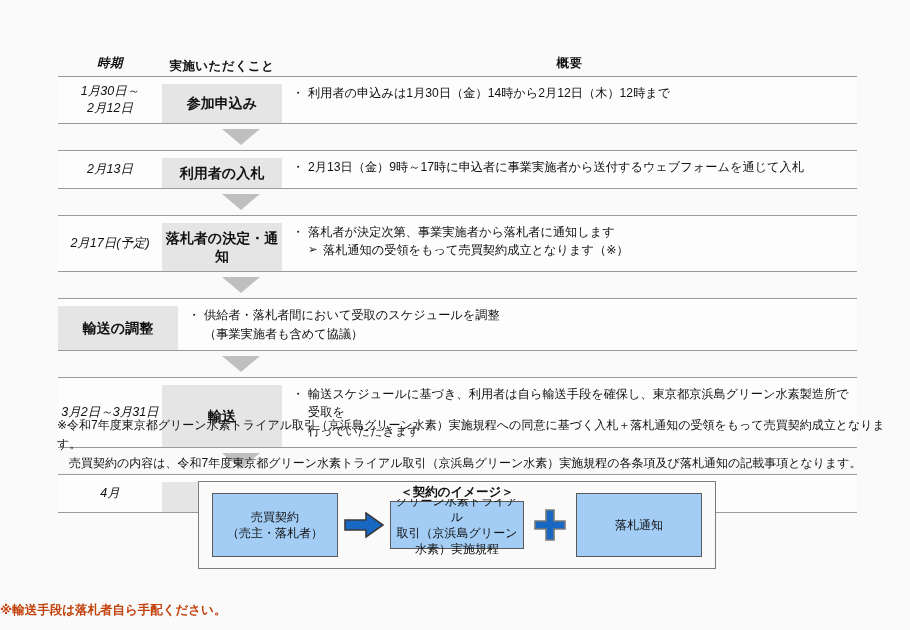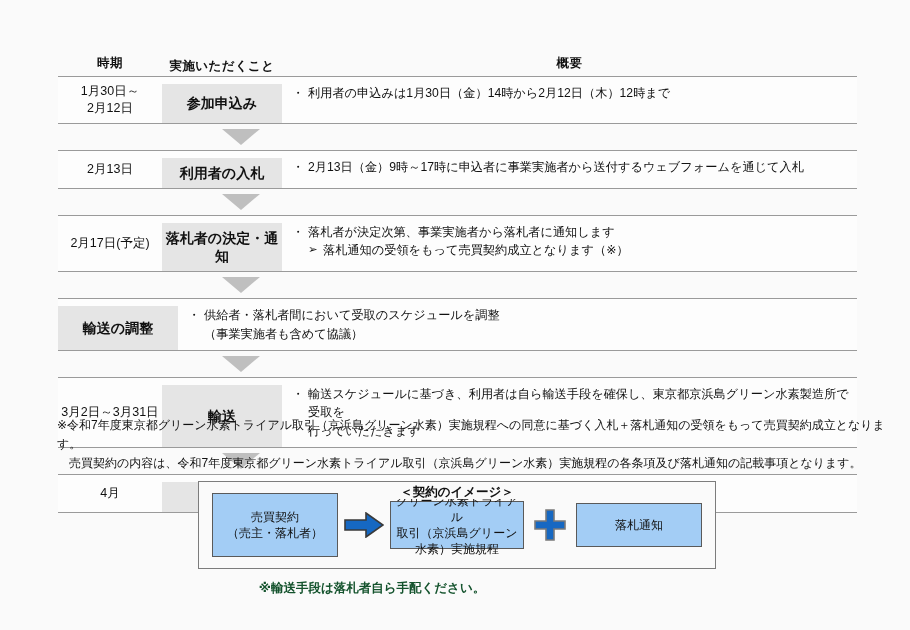--- a/index.html
+++ b/index.html
@@ -21,21 +21,21 @@
     position: absolute;
     left: 58px;
     top: 50px;
     width: 799px;
   }
   .sched-head {
     display: flex;
     height: 26px;
     align-items: center;
   }
-  .col-period   { width: 104px; flex: 0 0 104px; }
+  .col-period   { width: 104px; flex: 0 0 104px; font-style: italic; }
   .col-action   { width: 120px; flex: 0 0 120px; margin-top: 7px; }
   .col-summary  { flex: 1 1 auto; }
 
   .sched-head .hcell {
     font-size: 12.5px;
     font-weight: bold;
     text-align: center;
     color: #111;
     letter-spacing: .4px;
   }
@@ -176,46 +176,46 @@
     display: flex;
     align-items: center;
     justify-content: center;
     text-align: center;
     font-size: 12px;
     line-height: 1.35;
     color: #111;
   }
   .dbox1 { width: 126px; height: 64px; }
   .dbox2 { width: 134px; height: 48px; }
-  .dbox3 { width: 126px; height: 44px; }
+  .dbox3 { width: 126px; height: 64px; }
 
   .arrow-icon {
     width: 44px;
     height: 30px;
     display: flex;
     align-items: center;
     justify-content: center;
   }
   .plus-icon {
     width: 44px;
     height: 34px;
     display: flex;
     align-items: center;
     justify-content: center;
   }
 
   .bottom-note {
     position: absolute;
     left: 0;
-    top: 580px;
+    top: 602px;
     width: 744px;
-    text-align: center;
+    text-align: left;
     font-size: 12.5px;
     font-weight: bold;
-    color: #14532d;
+    color: #c2410c;
   }
 </style>
 </head>
 <body>
 
 <div class="schedule">
 
   <div class="sched-head">
     <div class="hcell col-period">時期</div>
     <div class="hcell col-action">実施いただくこと</div>

